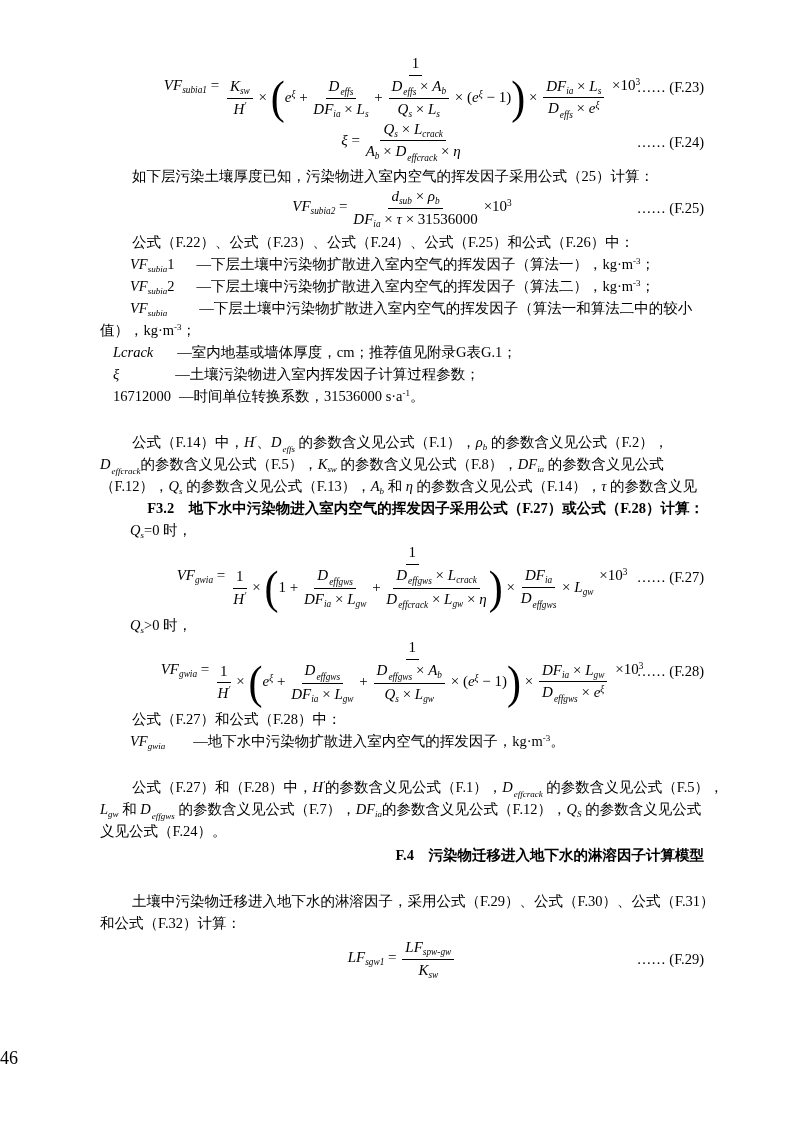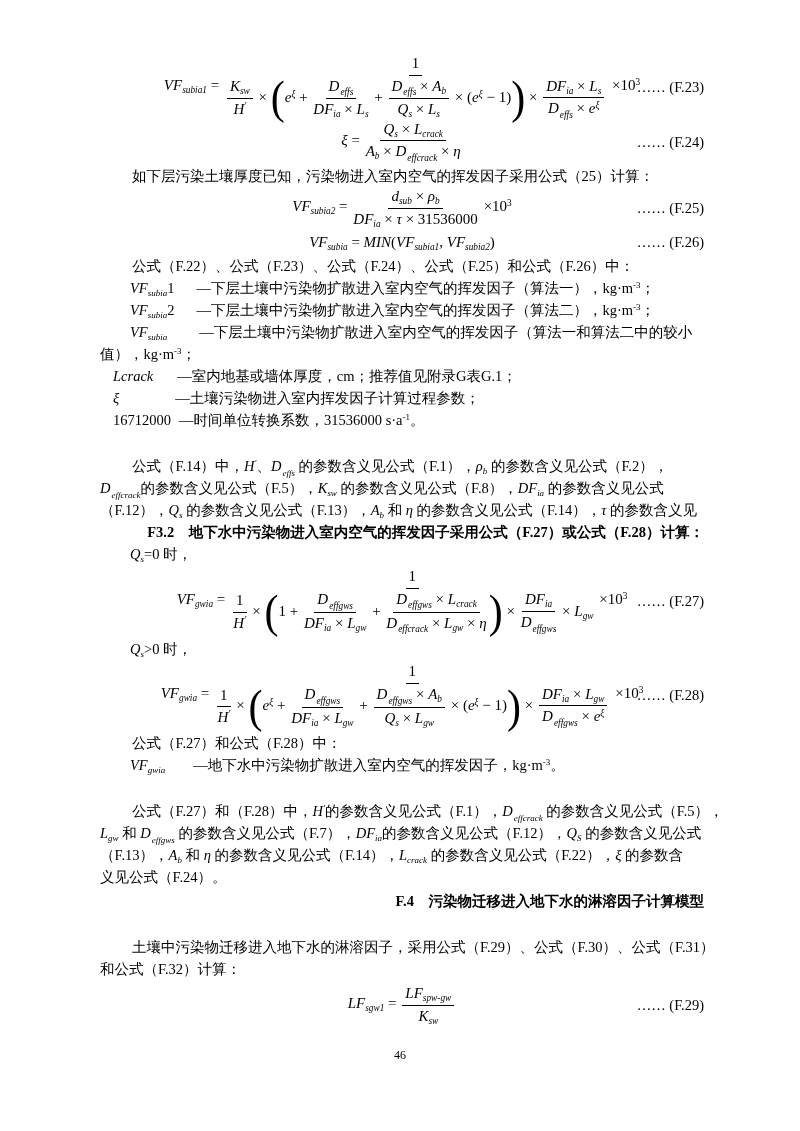--- a/index.html
+++ b/index.html
@@ -28,21 +28,21 @@
          font-size:0.62em;line-height:1.1;vertical-align:-0.5em;margin-left:1px;font-style:italic;}
   .stack .ssup,.stack .ssub{display:block;}
   .frac{display:inline-flex;flex-direction:column;align-items:center;vertical-align:middle;
         margin:0 2px;line-height:1.3;}
   .fnum{border-bottom:1px solid #000;padding:0 3px 1px 3px;white-space:nowrap;}
   .fden{padding-top:1px;white-space:nowrap;}
   .bigp{font-size:280%;vertical-align:middle;line-height:1;display:inline-block;
         transform:scaleY(1.08);font-weight:300;}
   .prow{display:inline-block;vertical-align:middle;white-space:nowrap;}
   .mt2{margin-top:2px;}.mt4{margin-top:4px;}
-  .pagenum{position:absolute;left:0;top:1048px;width:100%;text-align:center;font-size:12px;}
+  .pagenum{position:absolute;left:0;top:1048px;width:100%;text-align:left;font-size:18px;}
 </style>
 </head>
 <body>
 
 <div class="page">
   <div class="content">
 
     <div class="eq-row">
       <span class="math"><span class="it">VF</span><sub class="it">subia1</sub><span class="rm"> = </span><span class="frac">
             <span class="fnum"><span class="rm">1</span></span>
@@ -86,24 +86,20 @@
     <div class="line ind32 mt2"><span class="rm">如下层污染土壤厚度已知，污染物进入室内空气的挥发因子采用公式（25）计算：</span></div>
 
     <div class="eq-row">
       <span class="math"><span class="it">VF</span><sub class="it">subia2</sub><span class="rm"> = </span><span class="frac">
             <span class="fnum"><span class="it">d</span><sub class="it">sub</sub><span class="rm"> × </span><span class="it">ρ</span><sub class="it">b</sub></span>
             <span class="fden"><span class="it">DF</span><sub class="it">ia</sub><span class="rm"> × </span><span class="it">τ</span><span class="rm"> × 31536000</span></span>
           </span><span class="rm"> ×10</span><sup class="rm">3</sup></span>
       <span class="eqnum">…… (F.25)</span>
     </div>
 
-    <div class="eq-row mt2">
-      <span class="math"><span class="it">VF</span><sub class="it">subia</sub><span class="rm"> = </span><span class="it">MIN</span><span class="rm">(</span><span class="it">VF</span><sub class="it">subia1</sub><span class="rm">,  </span><span class="it">VF</span><sub class="it">subia2</sub><span class="rm">)</span></span>
-      <span class="eqnum">…… (F.26)</span>
-    </div>
 
     <div class="line ind32 mt2"><span class="rm">公式（F.22）、公式（F.23）、公式（F.24）、公式（F.25）和公式（F.26）中：</span></div>
     <div class="line ind30"><span class="it">VF</span><sub class="it">subia</sub><span class="rm">1</span><span style="display: inline-block; width: 22px;"></span><span class="rm">—下层土壤中污染物扩散进入室内空气的挥发因子（算法一），kg·m</span><sup class="rm">-3</sup><span class="rm">；</span></div>
     <div class="line ind30"><span class="it">VF</span><sub class="it">subia</sub><span class="rm">2</span><span style="display: inline-block; width: 22px;"></span><span class="rm">—下层土壤中污染物扩散进入室内空气的挥发因子（算法二），kg·m</span><sup class="rm">-3</sup><span class="rm">；</span></div>
     <div class="line ind30"><span class="it">VF</span><sub class="it">subia</sub><span style="display: inline-block; width: 32px;"></span><span class="rm">—下层土壤中污染物扩散进入室内空气的挥发因子（算法一和算法二中的较小</span></div>
     <div class="line"><span class="rm">值），kg·m</span><sup class="rm">-3</sup><span class="rm">；</span></div>
     <div class="line ind13"><span class="it">Lcrack</span><span style="display: inline-block; width: 24px;"></span><span class="rm">—室内地基或墙体厚度，cm；推荐值见附录G表G.1；</span></div>
     <div class="line ind13"><span class="it">ξ</span><span style="display: inline-block; width: 56px;"></span><span class="rm">—土壤污染物进入室内挥发因子计算过程参数；</span></div>
     <div class="line ind13"><span class="rm">16712000</span><span style="display: inline-block; width: 8px;"></span><span class="rm">—时间单位转换系数，31536000 s·a</span><sup class="rm">-1</sup><span class="rm">。</span></div>
 
@@ -188,21 +184,20 @@
     <div class="line ind30"><span class="it">VF</span><sub class="it">gwia</sub><span style="display: inline-block; width: 28px;"></span><span class="rm">—地下水中污染物扩散进入室内空气的挥发因子，kg·m</span><sup class="rm">-3</sup><span class="rm">。</span></div>
 
     <div class="line ind32"><span class="rm">公式（F.27）和（F.28）中，</span><span class="it">H</span><sup class="it">′</sup><span class="rm">的参数含义见公式（F.1），</span><span class="it">D</span><span class="stack">
           <span class="ssup">eff</span>
           <span class="ssub">crack</span>
         </span><span class="rm"> 的参数含义见公式（F.5），</span></div>
     <div class="line"><span class="it">L</span><sub class="it">gw</sub><span class="rm"> 和 </span><span class="it">D</span><span class="stack">
           <span class="ssup">eff</span>
           <span class="ssub">gws</span>
         </span><span class="rm"> 的参数含义见公式（F.7），</span><span class="it">DF</span><sub class="it">ia</sub><span class="rm">的参数含义见公式（F.12），</span><span class="it">Q</span><sub class="it">S</sub><span class="rm"> 的参数含义见公式</span></div>
-    <div class="line"><span class="rm">（F.13），</span><span class="it">A</span><sub class="it">b</sub><span class="rm"> 和 </span><span class="it">η</span><span class="rm"> 的参数含义见公式（F.14），</span><span class="it">L</span><sub class="it">crack</sub><span class="rm"> 的参数含义见公式（F.22），</span><span class="it">ξ</span><span class="rm"> 的参数含</span></div>
     <div class="line"><span class="rm">义见公式（F.24）。</span></div>
 
     <div class="line bold mt2">F.4　污染物迁移进入地下水的淋溶因子计算模型</div>
 
     <div class="line ind32"><span class="rm">土壤中污染物迁移进入地下水的淋溶因子，采用公式（F.29）、公式（F.30）、公式（F.31）</span></div>
     <div class="line"><span class="rm">和公式（F.32）计算：</span></div>
 
     <div class="eq-row mt4">
       <span class="math"><span class="it">LF</span><sub class="it">sgw1</sub><span class="rm"> = </span><span class="frac">
             <span class="fnum"><span class="it">LF</span><sub class="it">spw-gw</sub></span>

